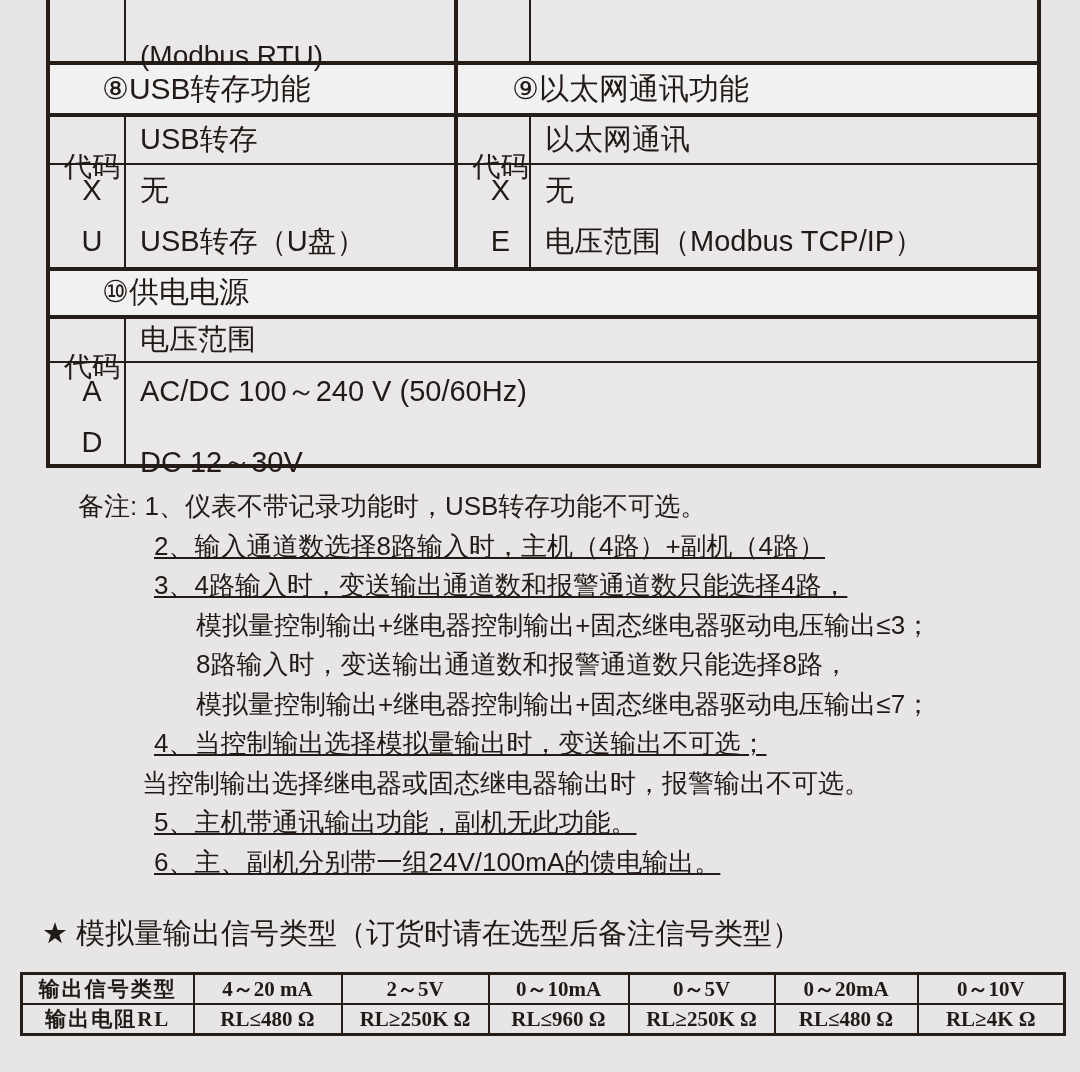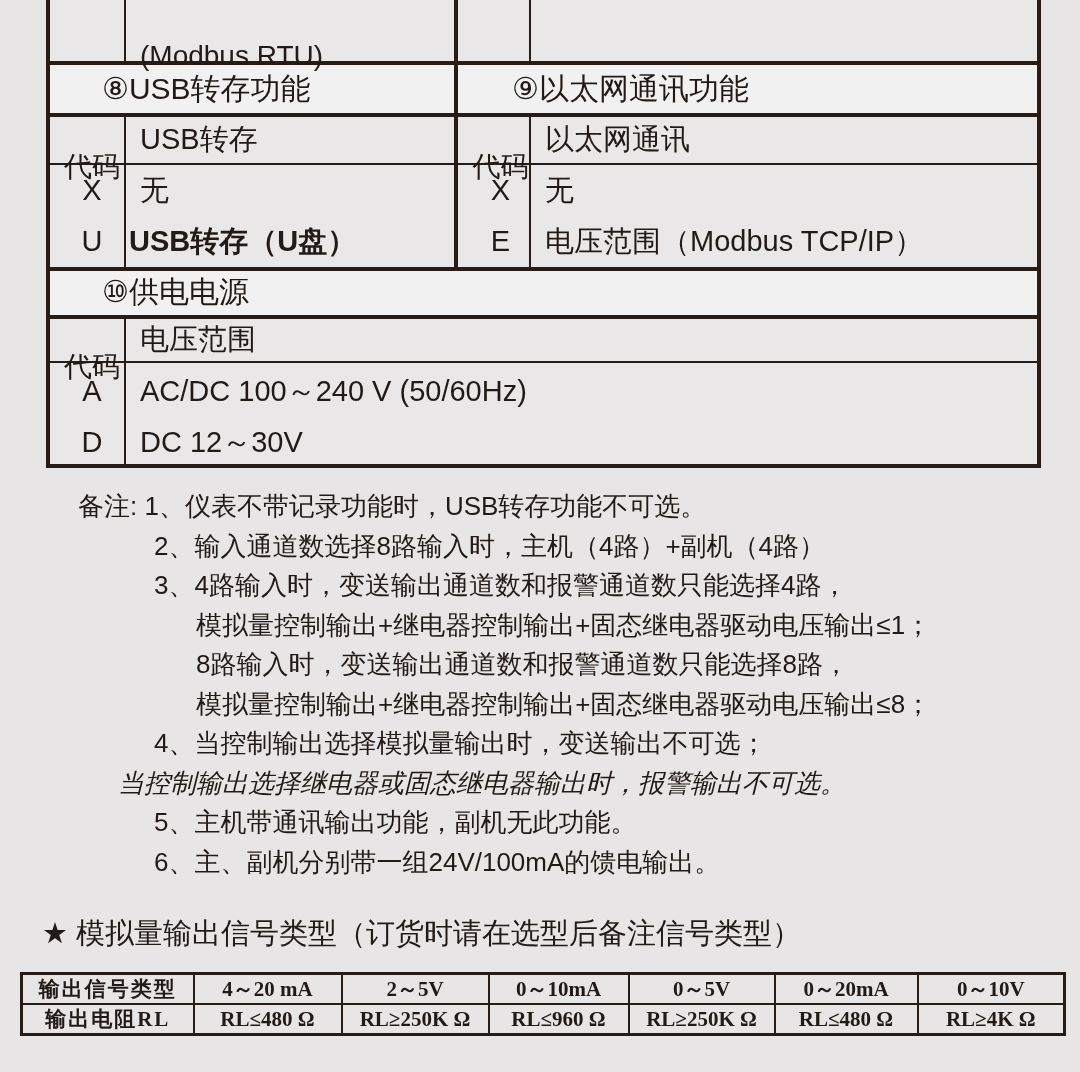--- a/index.html
+++ b/index.html
@@ -29,23 +29,23 @@
   .ctr{justify-content:center;padding-left:14px;}
   .fs28{font-size:28px;margin-top:28px;}
   .fs29{font-size:29px;}
   .fs30{font-size:30px;margin-left:48px;}
   .notes{
     position:absolute;left:0;top:487px;width:1080px;
     font-size:26px;line-height:39.5px;color:var(--text);padding-left:26px;
   }
   .notes .ln{white-space:nowrap;}
   .ind0{margin-left:52px;}
-  .ind1{margin-left:128px;}
+  .ind1{margin-left:128px;text-decoration:underline;}
   .ind2{margin-left:170px;}
-  .ind3{margin-left:92px;font-style:italic;}
+  .ind3{margin-left:116px;}
   .star{
     position:absolute;left:42px;top:916px;
     font-size:29px;line-height:34px;white-space:nowrap;
   }
   table.sig{
     position:absolute;left:20px;top:972px;
     border-collapse:collapse;table-layout:fixed;
     width:1043px;
     font-family:"Liberation Serif","DejaVu Serif",serif;
     font-weight:bold;font-size:21px;color:var(--text);border-radius:16px;
@@ -91,42 +91,42 @@
 
   <div class="cell ctr fs28" style="left:46px;top:115px;width:78px;height:48px;">代码</div>
   <div class="cell fs29" style="left:140px;top:115px;height:48px;">USB转存</div>
 
   <div class="cell ctr fs28" style="left:458px;top:115px;width:71px;height:48px;">代码</div>
   <div class="cell fs29" style="left:545px;top:115px;height:48px;">以太网通讯</div>
 
   <div class="cell ctr fs29" style="left:46px;top:165px;width:78px;height:51px;">X</div>
   <div class="cell fs29" style="left:140px;top:165px;height:51px;">无</div>
   <div class="cell ctr fs29" style="left:46px;top:216px;width:78px;height:51px;">U</div>
-  <div class="cell fs29" style="left:129px;top:216px;height:51px;font-weight:bold;">USB转存（U盘）</div>
+  <div class="cell fs29" style="left:140px;top:216px;height:51px;">USB转存（U盘）</div>
 
   <div class="cell ctr fs29" style="left:458px;top:165px;width:71px;height:51px;">X</div>
   <div class="cell fs29" style="left:545px;top:165px;height:51px;">无</div>
   <div class="cell ctr fs29" style="left:458px;top:216px;width:71px;height:51px;">E</div>
   <div class="cell fs29" style="left:545px;top:216px;height:51px;">电压范围（Modbus TCP/IP）</div>
 
   <div class="cell fs30" style="left:54px;top:268px;height:47px;">⑩供电电源</div>
   <div class="cell ctr fs28" style="left:46px;top:317px;width:78px;height:44px;">代码</div>
   <div class="cell fs29" style="left:140px;top:317px;height:44px;">电压范围</div>
   <div class="cell ctr fs29" style="left:46px;top:365px;width:78px;height:52px;">A</div>
   <div class="cell fs29" style="left:140px;top:365px;height:52px;">AC/DC 100～240 V (50/60Hz)</div>
   <div class="cell ctr fs29" style="left:46px;top:416px;width:78px;height:52px;">D</div>
-  <div class="cell fs29" style="left:140px;top:416px;height:52px;">DC 12～30V</div>
+  <div class="cell fs29" style="left:140px;top:436px;height:52px;">DC 12～30V</div>
 
   <div class="notes">
     <div class="ln ind0">备注: 1、仪表不带记录功能时，USB转存功能不可选。</div>
     <div class="ln ind1">2、输入通道数选择8路输入时，主机（4路）+副机（4路）</div>
     <div class="ln ind1">3、4路输入时，变送输出通道数和报警通道数只能选择4路，</div>
-    <div class="ln ind2">模拟量控制输出+继电器控制输出+固态继电器驱动电压输出≤1；</div>
+    <div class="ln ind2">模拟量控制输出+继电器控制输出+固态继电器驱动电压输出≤3；</div>
     <div class="ln ind2">8路输入时，变送输出通道数和报警通道数只能选择8路，</div>
-    <div class="ln ind2">模拟量控制输出+继电器控制输出+固态继电器驱动电压输出≤8；</div>
+    <div class="ln ind2">模拟量控制输出+继电器控制输出+固态继电器驱动电压输出≤7；</div>
     <div class="ln ind1">4、当控制输出选择模拟量输出时，变送输出不可选；</div>
     <div class="ln ind3">当控制输出选择继电器或固态继电器输出时，报警输出不可选。</div>
     <div class="ln ind1">5、主机带通讯输出功能，副机无此功能。</div>
     <div class="ln ind1">6、主、副机分别带一组24V/100mA的馈电输出。</div>
   </div>
 
   <div class="star">★ 模拟量输出信号类型（订货时请在选型后备注信号类型）</div>
 
   <table class="sig">
     <colgroup>

